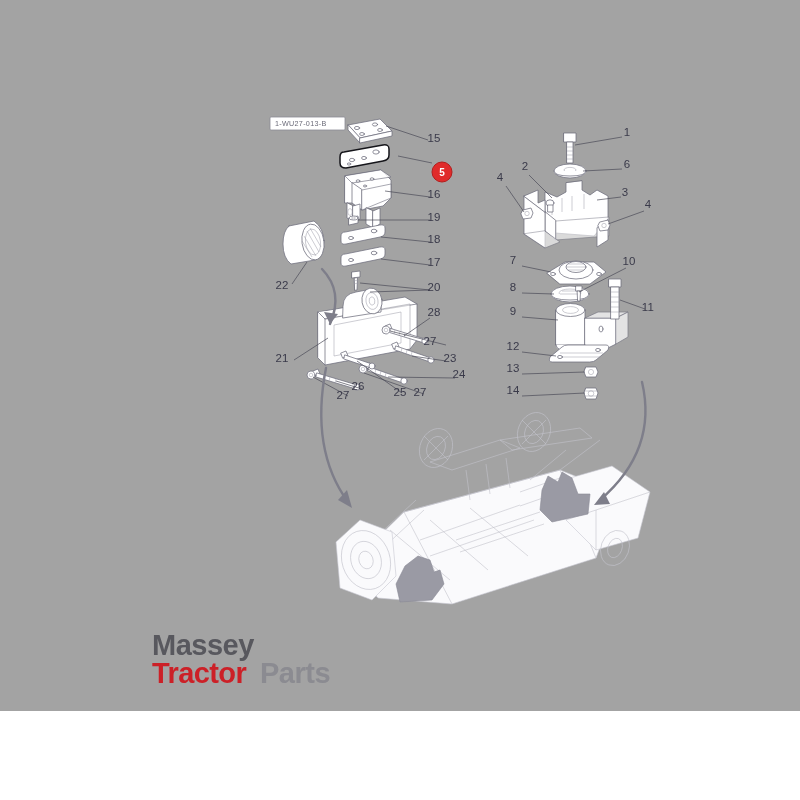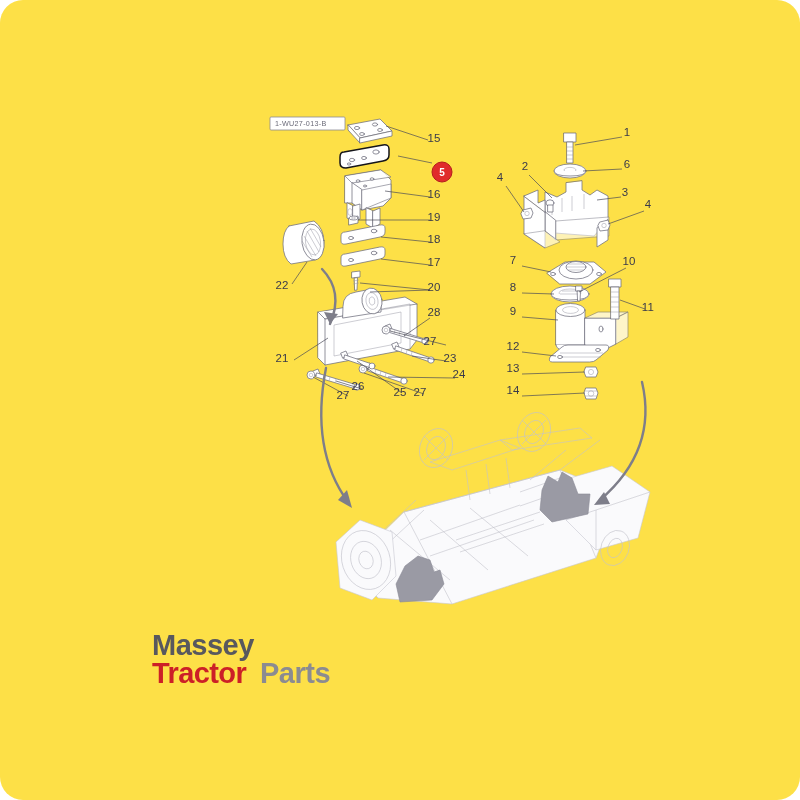--- a/index.html
+++ b/index.html
@@ -12,23 +12,22 @@
     width: 800px;
     height: 800px;
     font-family: "Liberation Sans", sans-serif;
     overflow: hidden;
     position: relative;
   }
   #diagram-root {
     position: absolute;
     left: 0; top: 0;
     width: 800px;
-    height: 800px;
-    background: #fde047;
-    border-radius: 23px;
+    height: 711px;
+    background: #a3a3a3;
   }
   svg.canvas {
     position: absolute;
     left: 0; top: 0;
     width: 800px;
     height: 800px;
     display: block;
   }
   .callout-num {
     font-family: "Liberation Sans", sans-serif;

